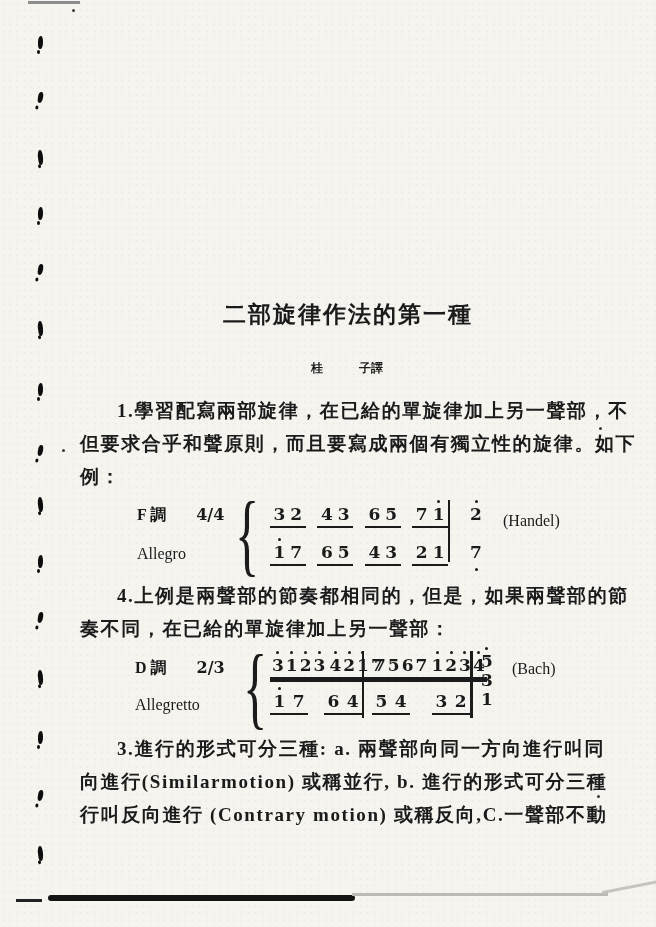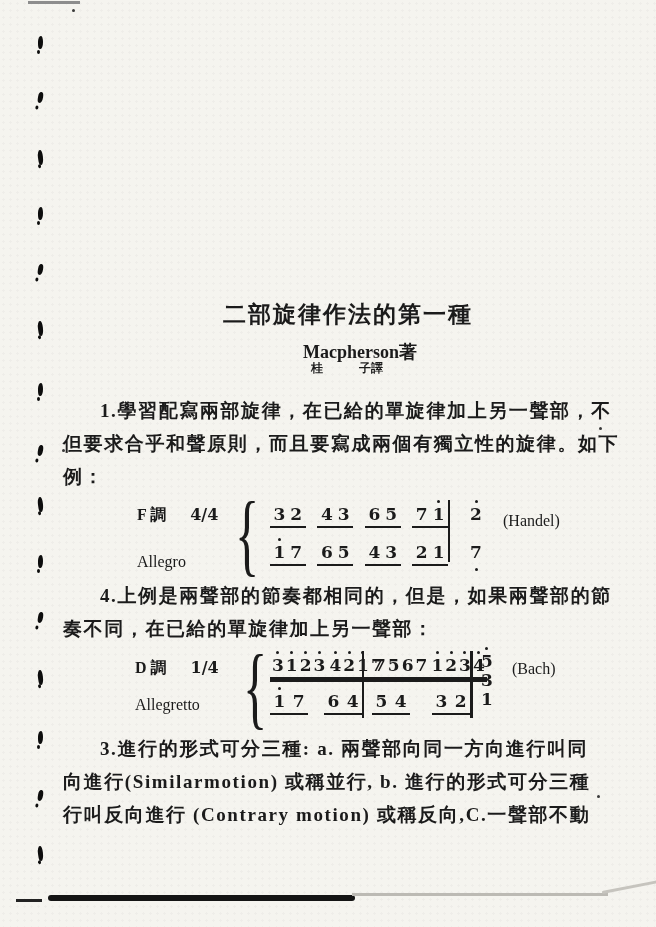--- a/index.html
+++ b/index.html
@@ -21,27 +21,27 @@
   .stitch.s2{transform:rotate(-7deg);height:15px;}
   .speck{position:absolute;width:3px;height:3px;border-radius:50%;background:#3a3a3a;}
   
   .title{position:absolute;left:40px;right:0;top:299px;text-align:center;
     font-size:23px;font-weight:bold;letter-spacing:2px;}
   .author{position:absolute;left:64px;right:0;top:340px;text-align:center;
     font-size:18px;font-weight:bold;}
   .translator{position:absolute;left:38px;right:0;top:360px;text-align:center;
     font-size:12px;font-weight:bold;}
   
-  .tline{position:absolute;left:63px;font-size:19px;font-weight:bold;
+  .tline{position:absolute;left:80px;font-size:19px;font-weight:bold;
     letter-spacing:1.6px;white-space:nowrap;line-height:24px;}
   .tline.indent{padding-left:37px;}
   
   .ex{position:absolute;left:135px;width:510px;}
   .lbl{position:absolute;font-size:16px;white-space:nowrap;font-weight:600;}
-  .lbl .time{margin-left:24px;font-family:"DejaVu Serif",serif;font-weight:bold;}
+  .lbl .time{margin-left:30px;font-family:"DejaVu Serif",serif;font-weight:bold;}
   .tempo{position:absolute;font-size:16px;white-space:nowrap;font-weight:normal;}
   .brace{position:absolute;font-size:92px;line-height:86px;font-weight:normal;
     transform:scaleX(.55);transform-origin:left center;color:#1b1b1b;}
   .meas{position:absolute;display:flex;justify-content:space-between;align-items:flex-end;}
   .meas.center{justify-content:center;}
   .g{display:inline-flex;padding:0 1px 2px;}
   .g.u0{border:none;margin-bottom:4px;}
   .g.u1{border-bottom:2px solid #1b1b1b;}
   .g.u2{border-bottom:2px solid #1b1b1b;box-shadow:0 3px 0 #1b1b1b;}
   .g.wide{width:36px;justify-content:space-between;}
@@ -90,37 +90,36 @@
       <div class="stitch s2" style="top: 846px;"></div>
     </div>
   <div id="specks">
       <div class="speck" style="left: 72px; top: 9px;"></div>
       <div class="speck" style="left: 599px; top: 427px;"></div>
       <div class="speck" style="left: 62px; top: 449px;"></div>
       <div class="speck" style="left: 597px; top: 795px;"></div>
     </div>
 
   <div class="title">二部旋律作法的第一種</div>
-  <div class="author">Macpherson著</div>
   <div class="translator">桂　　　子譯</div>
 
   <div id="paragraphs">
       <div class="tline indent" style="top: 399px;">1.學習配寫兩部旋律，在已給的單旋律加上另一聲部，不</div>
       <div class="tline" style="top: 432px;">但要求合乎和聲原則，而且要寫成兩個有獨立性的旋律。如下</div>
       <div class="tline" style="top: 465px;">例：</div>
       <div class="tline indent" style="top: 584px;">4.上例是兩聲部的節奏都相同的，但是，如果兩聲部的節</div>
       <div class="tline" style="top: 617px;">奏不同，在已給的單旋律加上另一聲部：</div>
       <div class="tline indent" style="top: 737px;">3.進行的形式可分三種: a. 兩聲部向同一方向進行叫同</div>
       <div class="tline" style="top: 770px;">向進行(Similarmotion) 或稱並行, b. 進行的形式可分三種</div>
       <div class="tline" style="top: 803px;">行叫反向進行 (Contrary motion) 或稱反向,C.一聲部不動</div>
     </div>
   <div id="examples">
       <div class="ex" style="top: 493px; height: 88px;">
         <div class="lbl" style="left: 2px; top: 12px;"><span>F 調</span><span class="time">4/4</span></div>
-        <div class="tempo" style="left: 2px; top: 52px; margin-top: 8px;">Allegro</div>
+        <div class="tempo" style="left: 2px; top: 52px;">Allegro</div>
         <div class="brace" style="left: 100px; top: -2px;">{</div>
         <div class="meas" style="left: 135px; top: 12px; width: 178px;">
           <span class="g u1">
             <span class="note">3</span>
             <span class="note">2</span>
           </span>
           <span class="g u1">
             <span class="note">4</span>
             <span class="note">3</span>
           </span>
@@ -158,21 +157,21 @@
         </div>
         <div class="meas center" style="left: 331px; top: 50px; width: 20px;">
           <span class="g u0">
             <span class="note down">7</span>
           </span>
         </div>
         <div class="bar" style="left: 313px; top: 7px; height: 62px; width: 2px;"></div>
         <div class="credit" style="left: 368px; top: 19px;">(Handel)</div>
       </div>
       <div class="ex" style="top: 646px; height: 86px;">
-        <div class="lbl" style="left: 0px; top: 12px;"><span>D 調</span><span class="time">1/4</span></div>
+        <div class="lbl" style="left: 0px; top: 12px;"><span>D 調</span><span class="time">2/3</span></div>
         <div class="tempo" style="left: 0px; top: 50px;">Allegretto</div>
         <div class="brace" style="left: 108px; top: -2px;">{</div>
         <div class="meas" style="left: 135px; top: 10px; width: 92px;">
           <span class="g u2 tight">
             <span class="note up">3</span>
             <span class="note up">1</span>
             <span class="note up">2</span>
             <span class="note up">3</span>
           </span>
           <span class="g u2 tight">

